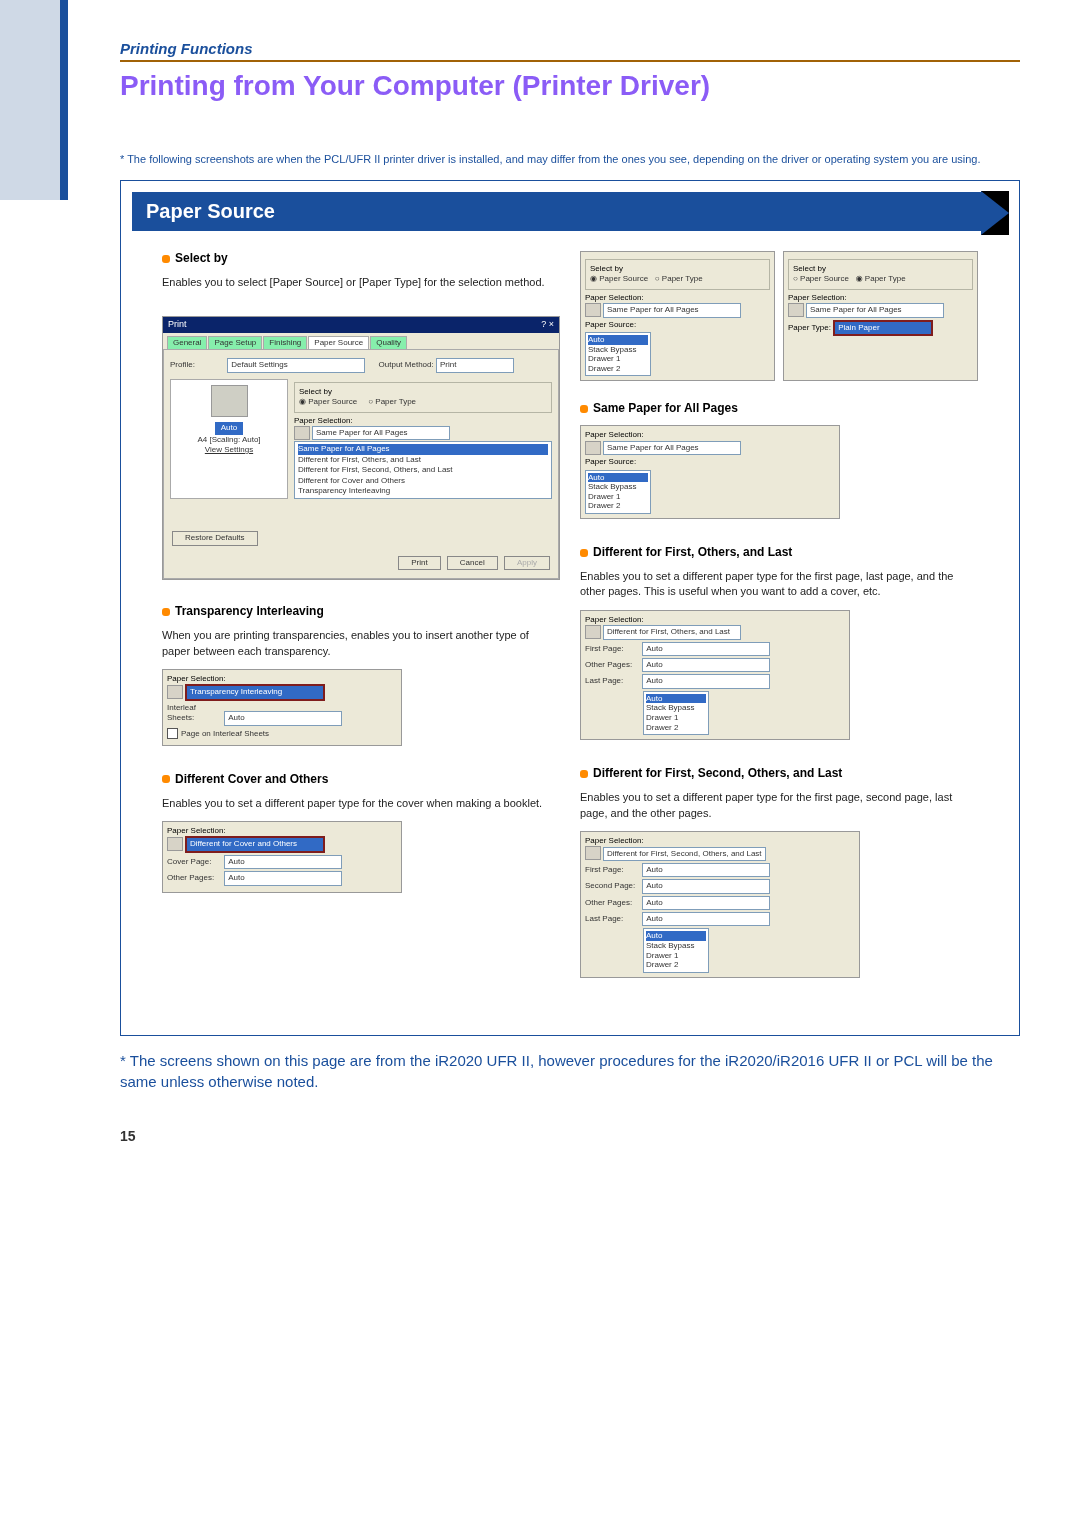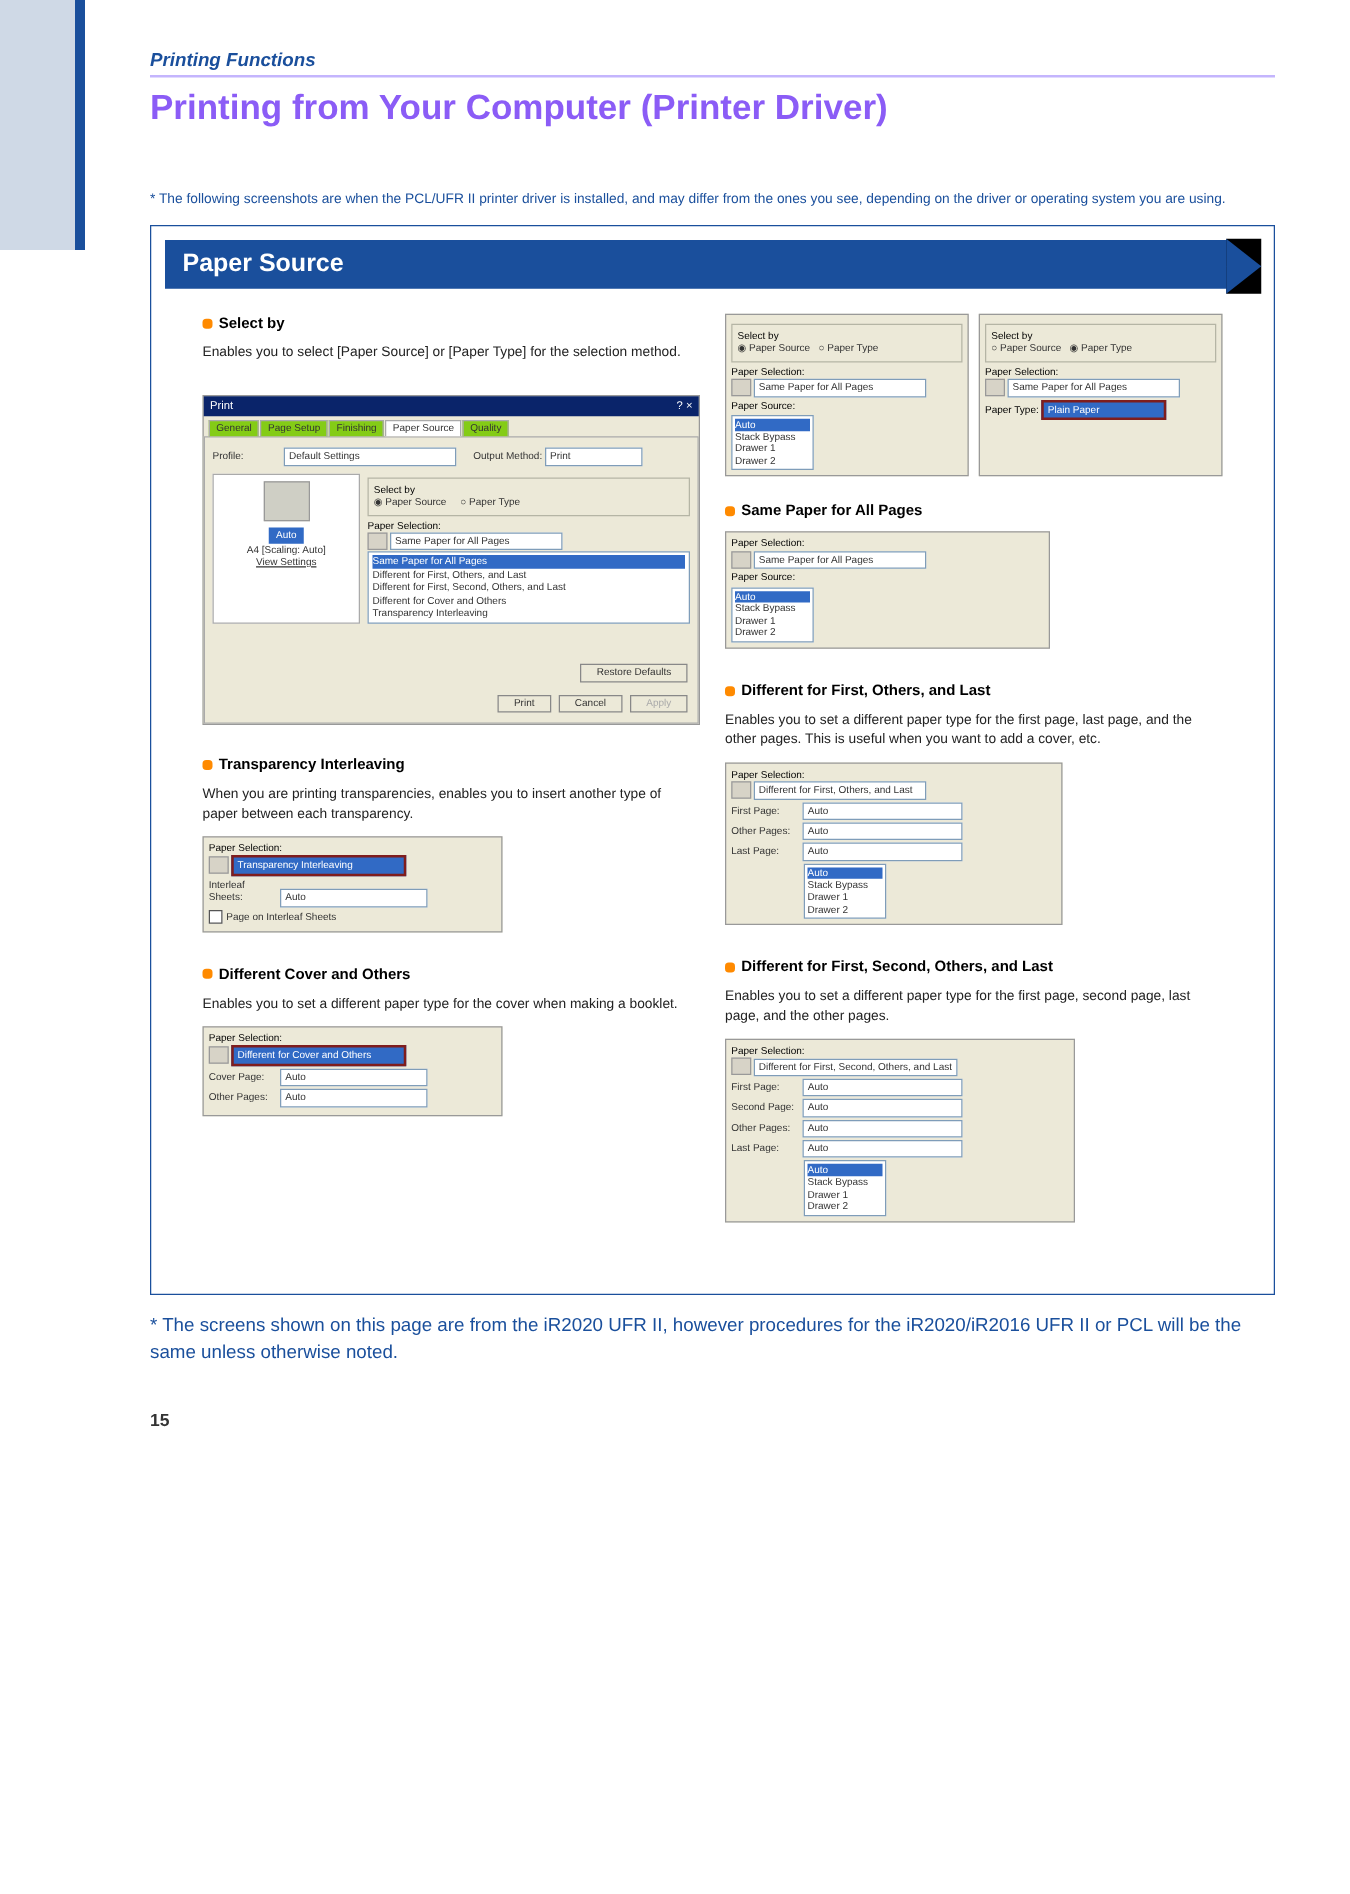--- a/index.html
+++ b/index.html
@@ -1,18 +1,18 @@
 <!DOCTYPE html>
 <html><head>
 <meta charset="utf-8">
 <style>
 body{margin:0;background:#fff;font-family:Arial,Helvetica,sans-serif;font-size:11px;color:#333;width:1080px}
 .page{position:relative;padding:40px 60px 20px 120px}
 .side-stripe{position:absolute;left:0;top:0;width:60px;height:200px;background:#cfd9e6;border-right:8px solid #1a4f9c}
-.section-header{color:#1a4f9c;font-style:italic;font-weight:bold;font-size:15px;border-bottom:2px solid #c4b5fd;padding-bottom:3px;margin-bottom:6px}
+.section-header{color:#1a4f9c;font-style:italic;font-weight:bold;font-size:15px;border-bottom:2px solid #a16207;padding-bottom:3px;margin-bottom:6px}
 .main-title{color:#8b5cf6;font-weight:bold;font-size:28px;margin:8px 0 50px 0}
 .top-note{color:#1a4f9c;font-size:11px;line-height:1.45;margin:0 0 12px 0}
 .box{border:1px solid #1a4f9c;padding:11px;background:#fff}
 .box-head{position:relative;background:#1a4f9c;color:#fff;font-weight:bold;font-size:20px;padding:8px 14px}
 .box-head::after{content:"";position:absolute;right:-1px;top:-1px;width:0;height:0;border-top:22px solid #000;border-bottom:22px solid #000;border-left:28px solid #1a4f9c}
 .box-body{padding:20px 30px 20px 30px}
 .cols{display:flex;gap:20px}
 .col{flex:1}
 .block{margin-bottom:26px}
 .bhead{font-weight:bold;color:#000;font-size:12px;margin-bottom:10px}
@@ -23,21 +23,21 @@
 .dlg .lbl{color:#000}
 .dlg .sel{display:inline-block;background:#fff;border:1px solid #7f9db9;padding:1px 3px;min-width:130px}
 .dlg .drop{display:inline-block;background:#316ac5;color:#fff;border:2px solid #7f1d1d;padding:1px 3px;min-width:130px}
 .dlg .list{background:#fff;border:1px solid #7f9db9;padding:2px;width:60px;line-height:1.2}
 .dlg .list .hi{background:#316ac5;color:#fff}
 .dlg .row{margin:2px 0}
 .dlg .row .k{display:inline-block;width:55px}
 .dlg .btn{display:inline-block;border:1px solid #888;background:#ece9d8;padding:1px 12px;margin:2px}
 .dlg-title{background:#0a246a;color:#fff;padding:2px 5px;font-size:9px;display:flex;justify-content:space-between}
 .tabs{padding:3px 4px 0 4px;font-size:8px;color:#333}
-.tabs span{display:inline-block;padding:1px 5px;border:1px solid #aaa;border-bottom:none;background:#84cc16;margin-right:1px}
+.tabs span{display:inline-block;padding:1px 5px;border:1px solid #aaa;border-bottom:none;background:#86efac;margin-right:1px}
 .tabs span.on{background:#fff}
 .main-dlg-inner{background:#ece9d8;border:1px solid #aaa;padding:6px}
 .foot-note{color:#1a4f9c;font-size:15px;line-height:1.4;margin-top:14px}
 .pgnum{font-weight:bold;font-size:14px;margin-top:36px}
 .chk{display:inline-block;width:9px;height:9px;border:1px solid #555;background:#fff;vertical-align:middle;margin-right:3px}
 .printer-icon{display:inline-block;width:35px;height:30px;background:#cfcfc5;border:1px solid #999;margin:2px}
 .tiny-icon{display:inline-block;width:14px;height:12px;background:#d7d3c7;border:1px solid #999;vertical-align:middle;margin-right:2px}
 </style>
 </head>
 <body>
@@ -95,21 +95,21 @@
                   <span class="tiny-icon"></span><span class="sel dropdown-wide">Same Paper for All Pages</span>
                   <div style="background:#fff;border:1px solid #7f9db9;margin-top:1px;padding:2px 3px;">
                     <div style="background:#316ac5;color:#fff">Same Paper for All Pages</div>
                     <div>Different for First, Others, and Last</div>
                     <div>Different for First, Second, Others, and Last</div>
                     <div>Different for Cover and Others</div>
                     <div>Transparency Interleaving</div>
                   </div>
                 </div>
               </div>
-              <div style="text-align:right;margin-top:30px">
+              <div style="text-align:left;margin-top:30px">
                 <span class="btn">Restore Defaults</span>
               </div>
               <div style="text-align:right;margin-top:6px">
                 <span class="btn">Print</span>
                 <span class="btn">Cancel</span>
                 <span class="btn" style="color:#aaa">Apply</span>
               </div>
             </div>
           </div>
 

